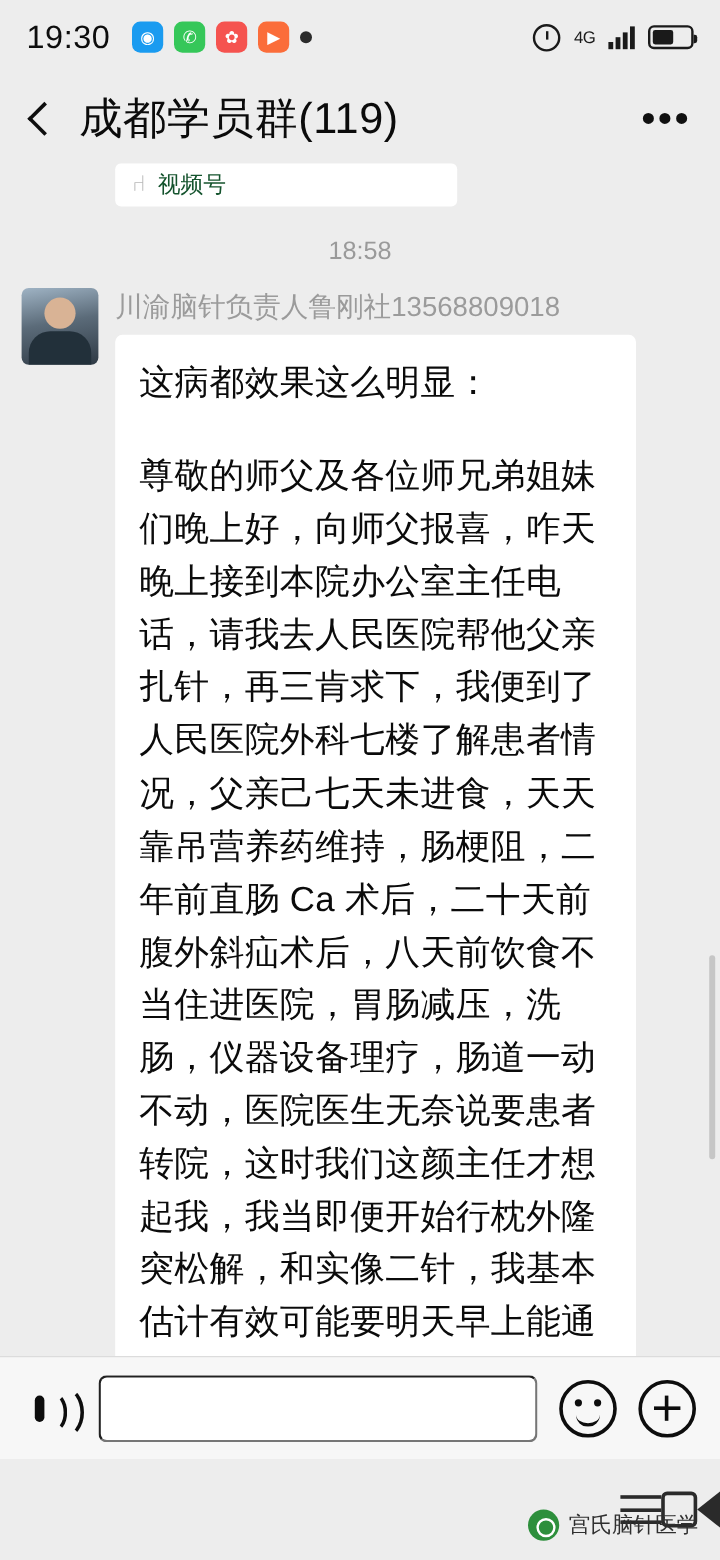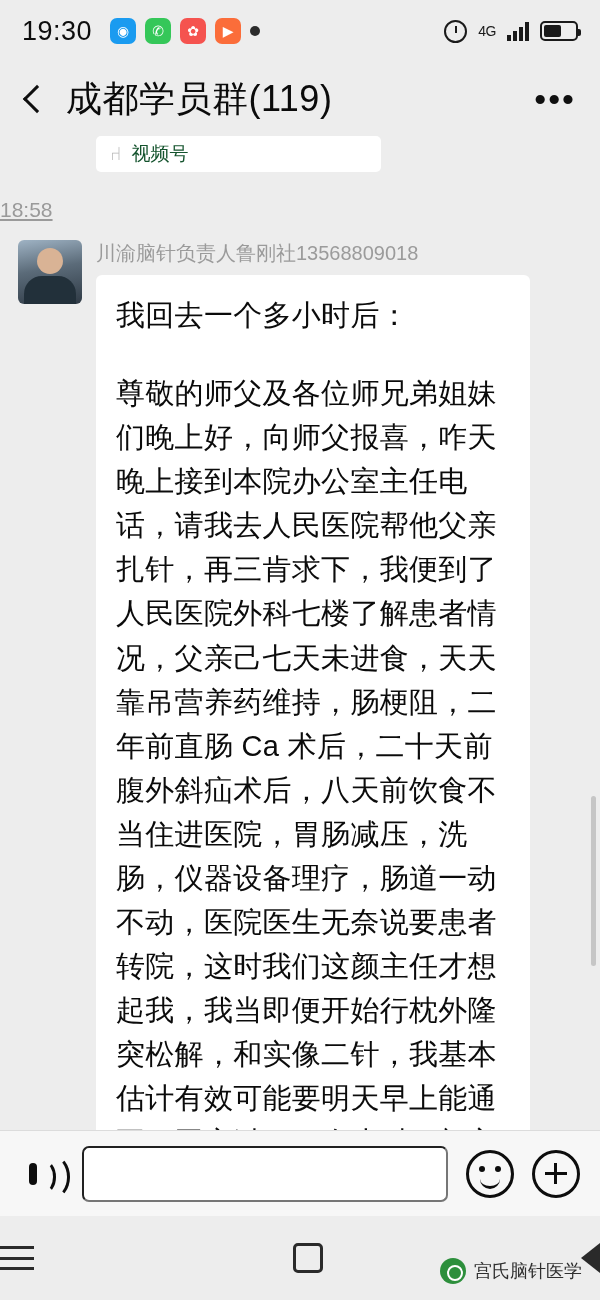--- a/index.html
+++ b/index.html
@@ -177,24 +177,24 @@
   }
   .wechat-channel-icon {
     font-size: 19px;
     color: #b8b8b8;
   }
   .card-strip-label {
     font-size: 19px;
     color: #14532d;
   }
   .timestamp {
+    text-align: center;
     font-size: 21px;
     color: #9a9a9a;
     margin: 26px 0 18px;
-    text-decoration: underline;
   }
   .msg-row {
     display: flex;
     align-items: flex-start;
     padding: 0 18px 0 18px;
   }
   .avatar {
     width: 64px; height: 64px;
     border-radius: 6px;
     flex: 0 0 auto;
@@ -219,21 +219,21 @@
     background: #22303a;
   }
   .msg-col {
     margin-left: 14px;
     display: flex;
     flex-direction: column;
     min-width: 0;
     flex: 1 1 auto;
   }
   .sender-name {
-    font-size: 20px;
+    font-size: 23px;
     color: #9b9b9b;
     margin-bottom: 8px;
   }
   .bubble {
     background: #fff;
     border-radius: 6px;
     padding: 18px 20px 20px 20px;
     font-size: 29px;
     line-height: 1.52;
     color: #0b0b0b;
@@ -333,21 +333,21 @@
     width: 3px; height: 21px;
     background: #0d0d0d;
   }
 
   
   .sysnav {
     height: 84px;
     background: #ededed;
     display: flex;
     align-items: center;
-    justify-content: space-between;
+    justify-content: flex-end;
     position: relative;
     flex: 0 0 auto;
   }
   .sys-menu {
     width: 34px; height: 24px;
     display: flex; flex-direction: column; justify-content: space-between;
     cursor: pointer;
   }
   .sys-menu i { display: block; height: 3px; background: #2a2a2a; width: 100%; }
   .sys-home {
@@ -432,21 +432,21 @@
       <span class="card-strip-label">视频号</span>
     </div>
 
     <div class="timestamp">18:58</div>
 
     <div class="msg-row">
       <div class="avatar"></div>
       <div class="msg-col">
         <div class="sender-name">川渝脑针负责人鲁刚社13568809018</div>
         <div class="bubble">
-          <p>我回去一个多小时后：</p>
+          <p>这病都效果这么明显：</p>
           <div class="spacer"></div>
           <p>尊敬的师父及各位师兄弟姐妹们晚上好，向师父报喜，咋天晚上接到本院办公室主任电话，请我去人民医院帮他父亲扎针，再三肯求下，我便到了人民医院外科七楼了解患者情况，父亲己七天未进食，天天靠吊营养药维持，肠梗阻，二年前直肠 Ca 术后，二十天前腹外斜疝术后，八天前饮食不当住进医院，胃肠减压，洗肠，仪器设备理疗，肠道一动不动，医院医生无奈说要患者转院，这时我们这颜主任才想起我，我当即便开始行枕外隆突松解，和实像二针，我基本估计有效可能要明天早上能通不。回家过了二个小时，颜主任打电话过来了，说非常感谢我，我回去一个多小时后，爸爸拉了大便，肚子也不胀了。师父伟大，这病都效果这么明显，感恩师父。附上图片</p>
         </div>
       </div>
     </div>
 
     <div class="scrollbar"></div>
   </div>
 
   <div class="inputbar">

